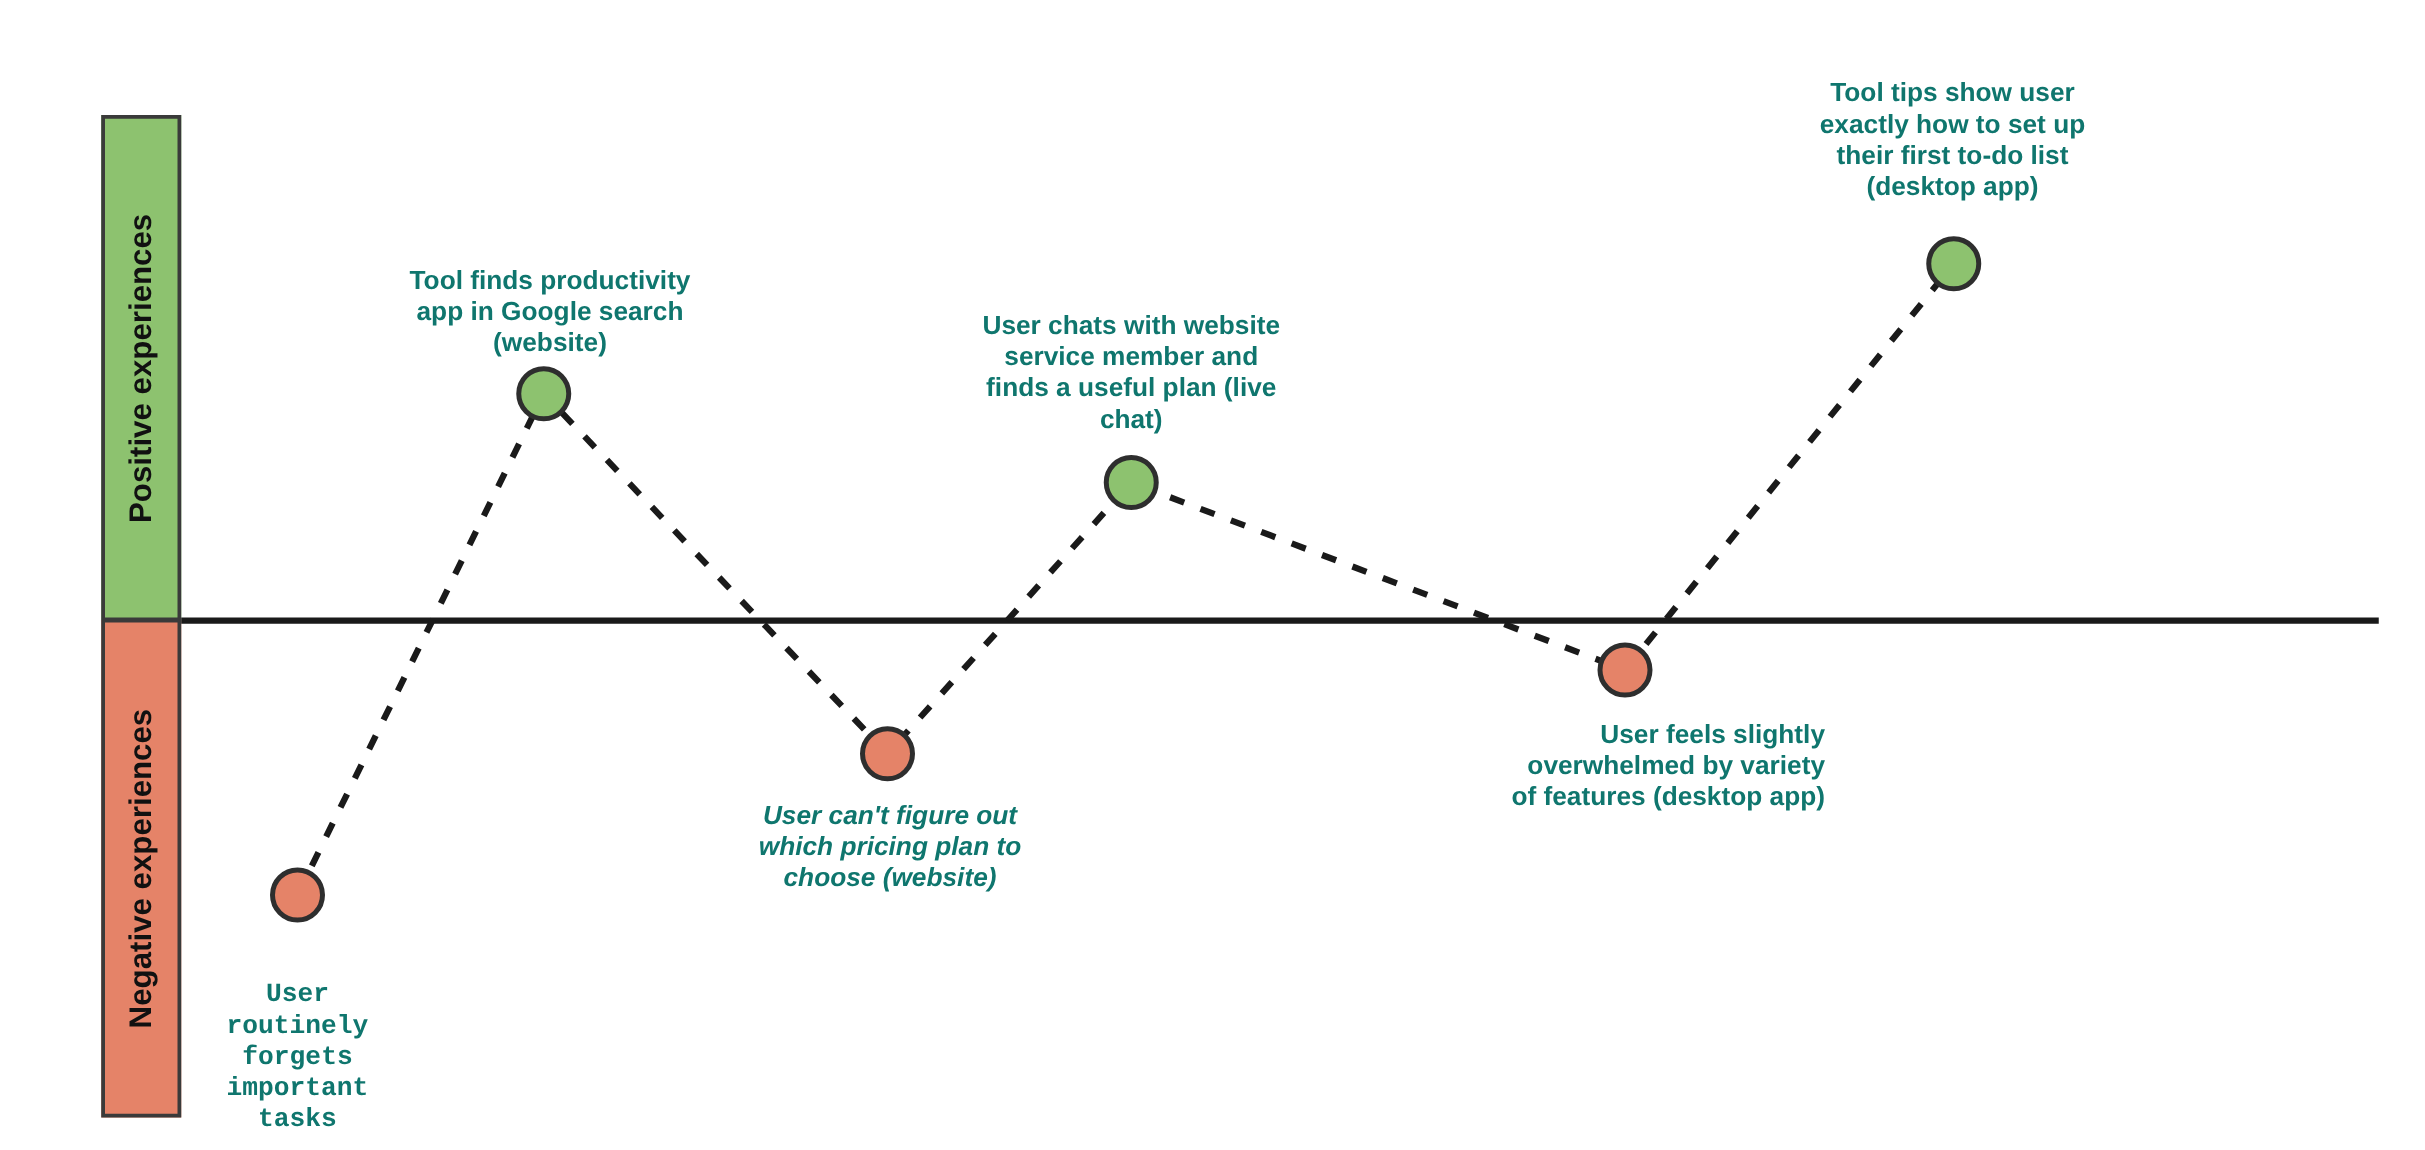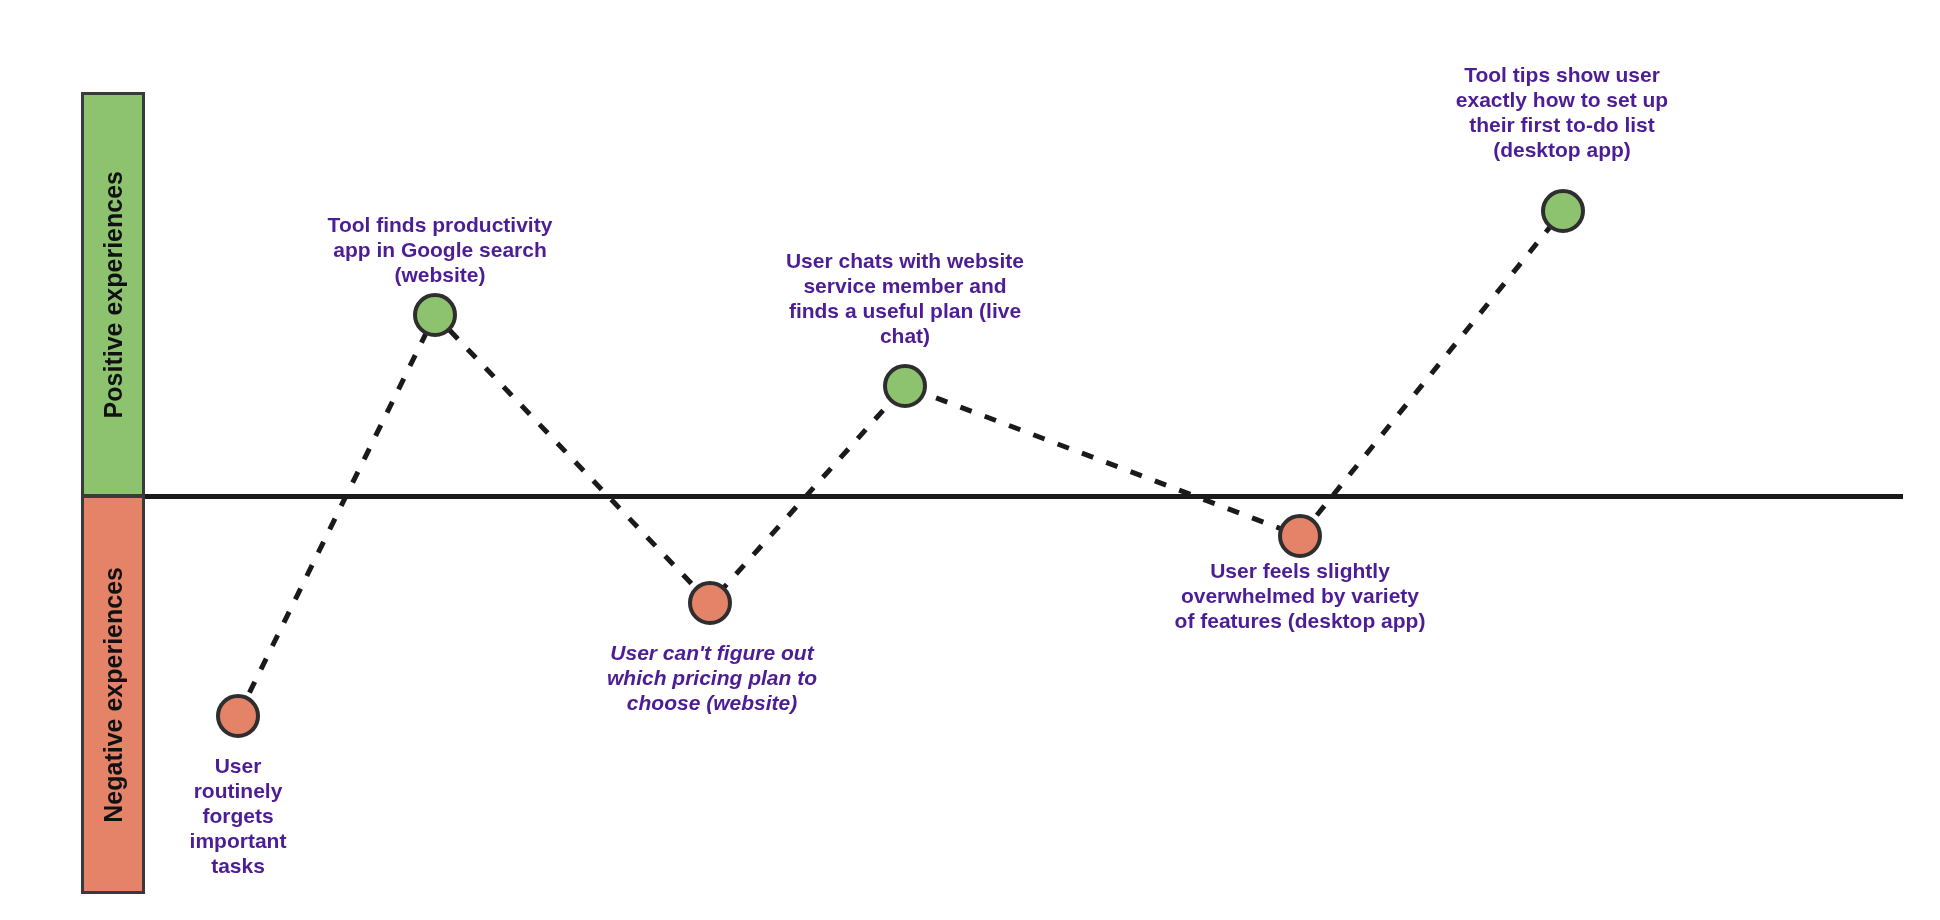--- a/index.html
+++ b/index.html
@@ -83,21 +83,21 @@
   }
   .data-point.positive { background: #8DC26F; }
   .data-point.negative { background: #E58368; }
 
   
   .annotation {
     position: absolute;
     font-size: 21px;
     font-weight: bold;
     line-height: 25px;
-    color: #4c1d95;
+    color: #0f766e;
     text-align: center;
     white-space: pre-line;
     transform: translateX(-50%);
   }
 </style>
 </head>
 <body>
 
 <div id="canvas">
 
@@ -117,36 +117,36 @@
 
   <div id="points-layer">
       <div class="data-point negative" style="left: 216px; top: 694px; background: rgb(229, 131, 104);"></div>
       <div class="data-point positive" style="left: 413px; top: 293px; background: rgb(141, 194, 111);"></div>
       <div class="data-point negative" style="left: 688px; top: 581px; background: rgb(229, 131, 104);"></div>
       <div class="data-point positive" style="left: 883px; top: 364px; background: rgb(141, 194, 111);"></div>
       <div class="data-point negative" style="left: 1278px; top: 514px; background: rgb(229, 131, 104);"></div>
       <div class="data-point positive" style="left: 1541px; top: 189px; background: rgb(141, 194, 111);"></div>
     </div>
   <div id="labels-layer">
-      <div class="annotation" style="left: 238px; top: 753px; width: 190px;">User
+      <div class="annotation" style="left: 238px; top: 784px; width: 190px; font-family: Liberation Mono, monospace;">User
 routinely
 forgets
 important
 tasks</div>
       <div class="annotation" style="left: 440px; top: 212px; width: 300px;">Tool finds productivity
 app in Google search
 (website)</div>
       <div class="annotation" style="left: 712px; top: 640px; width: 290px; font-style: italic;">User can't figure out
 which pricing plan to
 choose (website)</div>
       <div class="annotation" style="left: 905px; top: 248px; width: 310px;">User chats with website
 service member and
 finds a useful plan (live
 chat)</div>
-      <div class="annotation" style="left: 1300px; top: 558px; width: 320px;">User feels slightly
+      <div class="annotation" style="left: 1300px; top: 575px; width: 320px; text-align: right;">User feels slightly
 overwhelmed by variety
 of features (desktop app)</div>
       <div class="annotation" style="left: 1562px; top: 62px; width: 300px;">Tool tips show user
 exactly how to set up
 their first to-do list
 (desktop app)</div>
     </div>
 
 </div>
 

